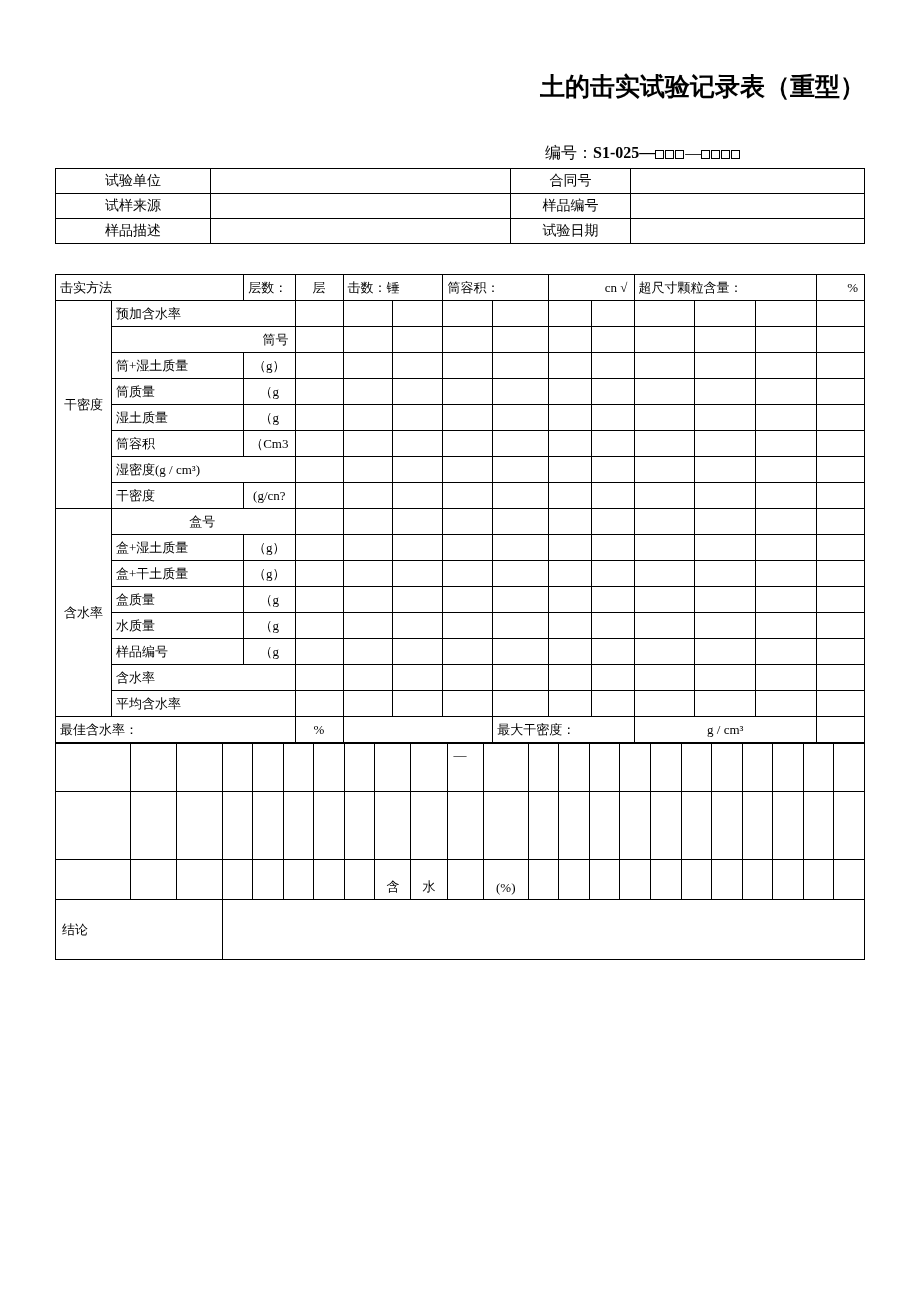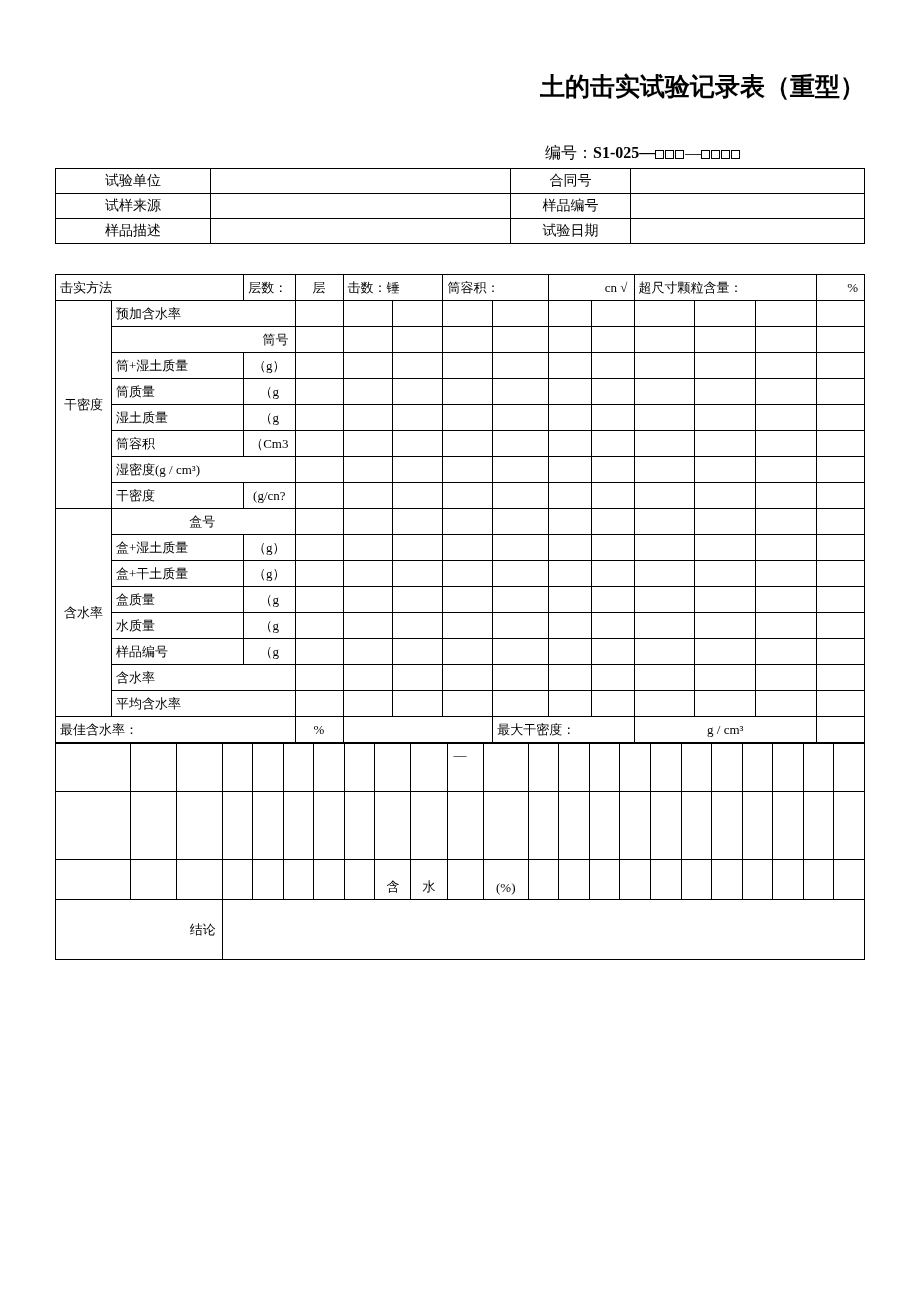--- a/index.html
+++ b/index.html
@@ -62,21 +62,21 @@
       text-align: center;
       width: 56px;
     }
     .label-cell { text-align: left; padding-left: 4px; }
     .unit-cell { text-align: center; width: 48px; }
     .narrow { width: 36px; }
     .mini { width: 22px; }
     .grid-row td { height: 28px; }
     .tall td { height: 68px; }
     .hanshui { font-size: 11px; text-align: center; vertical-align: bottom; }
-    .conclusion-label { text-align: right; width: 120px; }
+    .conclusion-label { text-align: left; width: 120px; }
     .conclusion-row td { height: 60px; }
   </style>
 </head>
 <body>
 
 <h1>土的击实试验记录表（重型）</h1>
 
 <div class="serial-label">
   <span>编号：</span><b>S1-025—</b><span class="squares"><span class="sq"></span><span class="sq"></span><span class="sq"></span></span>—<span class="squares"><span class="sq"></span><span class="sq"></span><span class="sq"></span><span class="sq"></span></span>
 </div>

